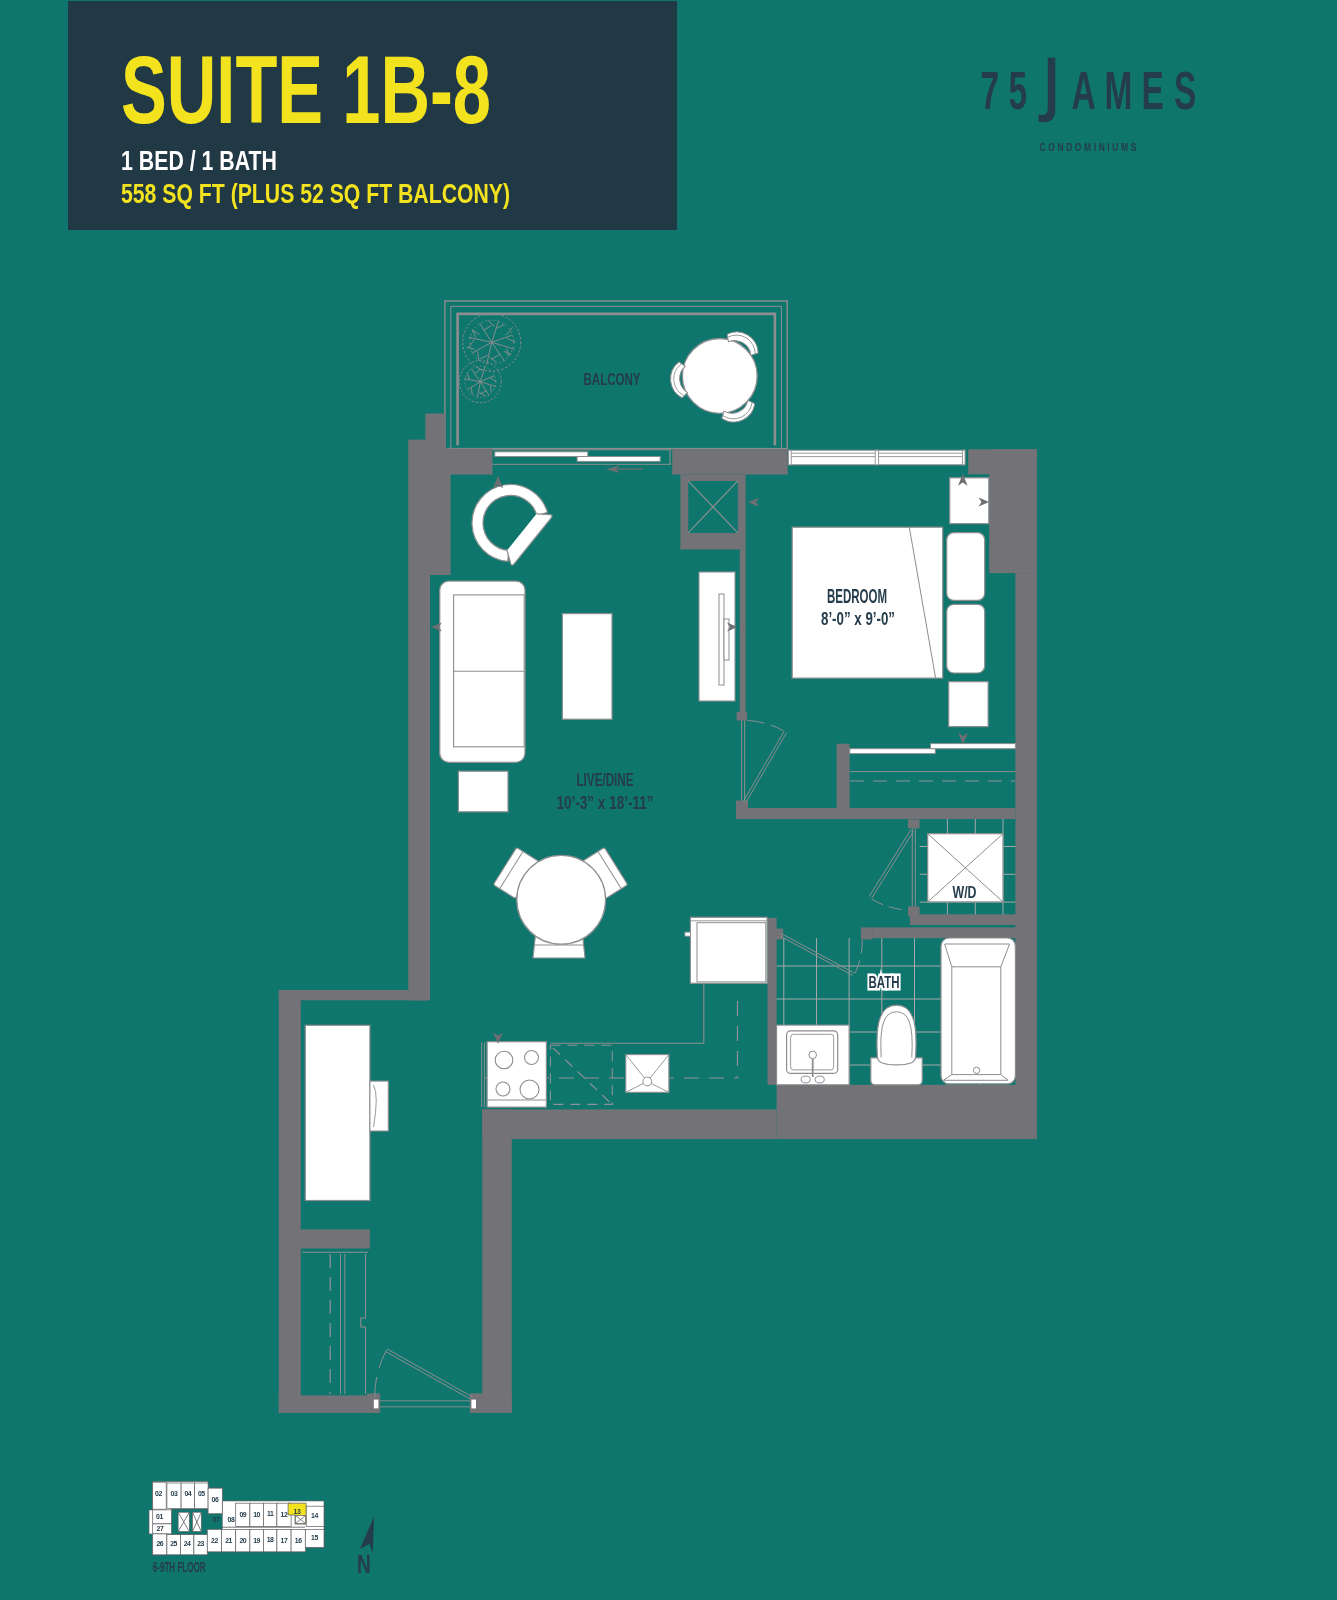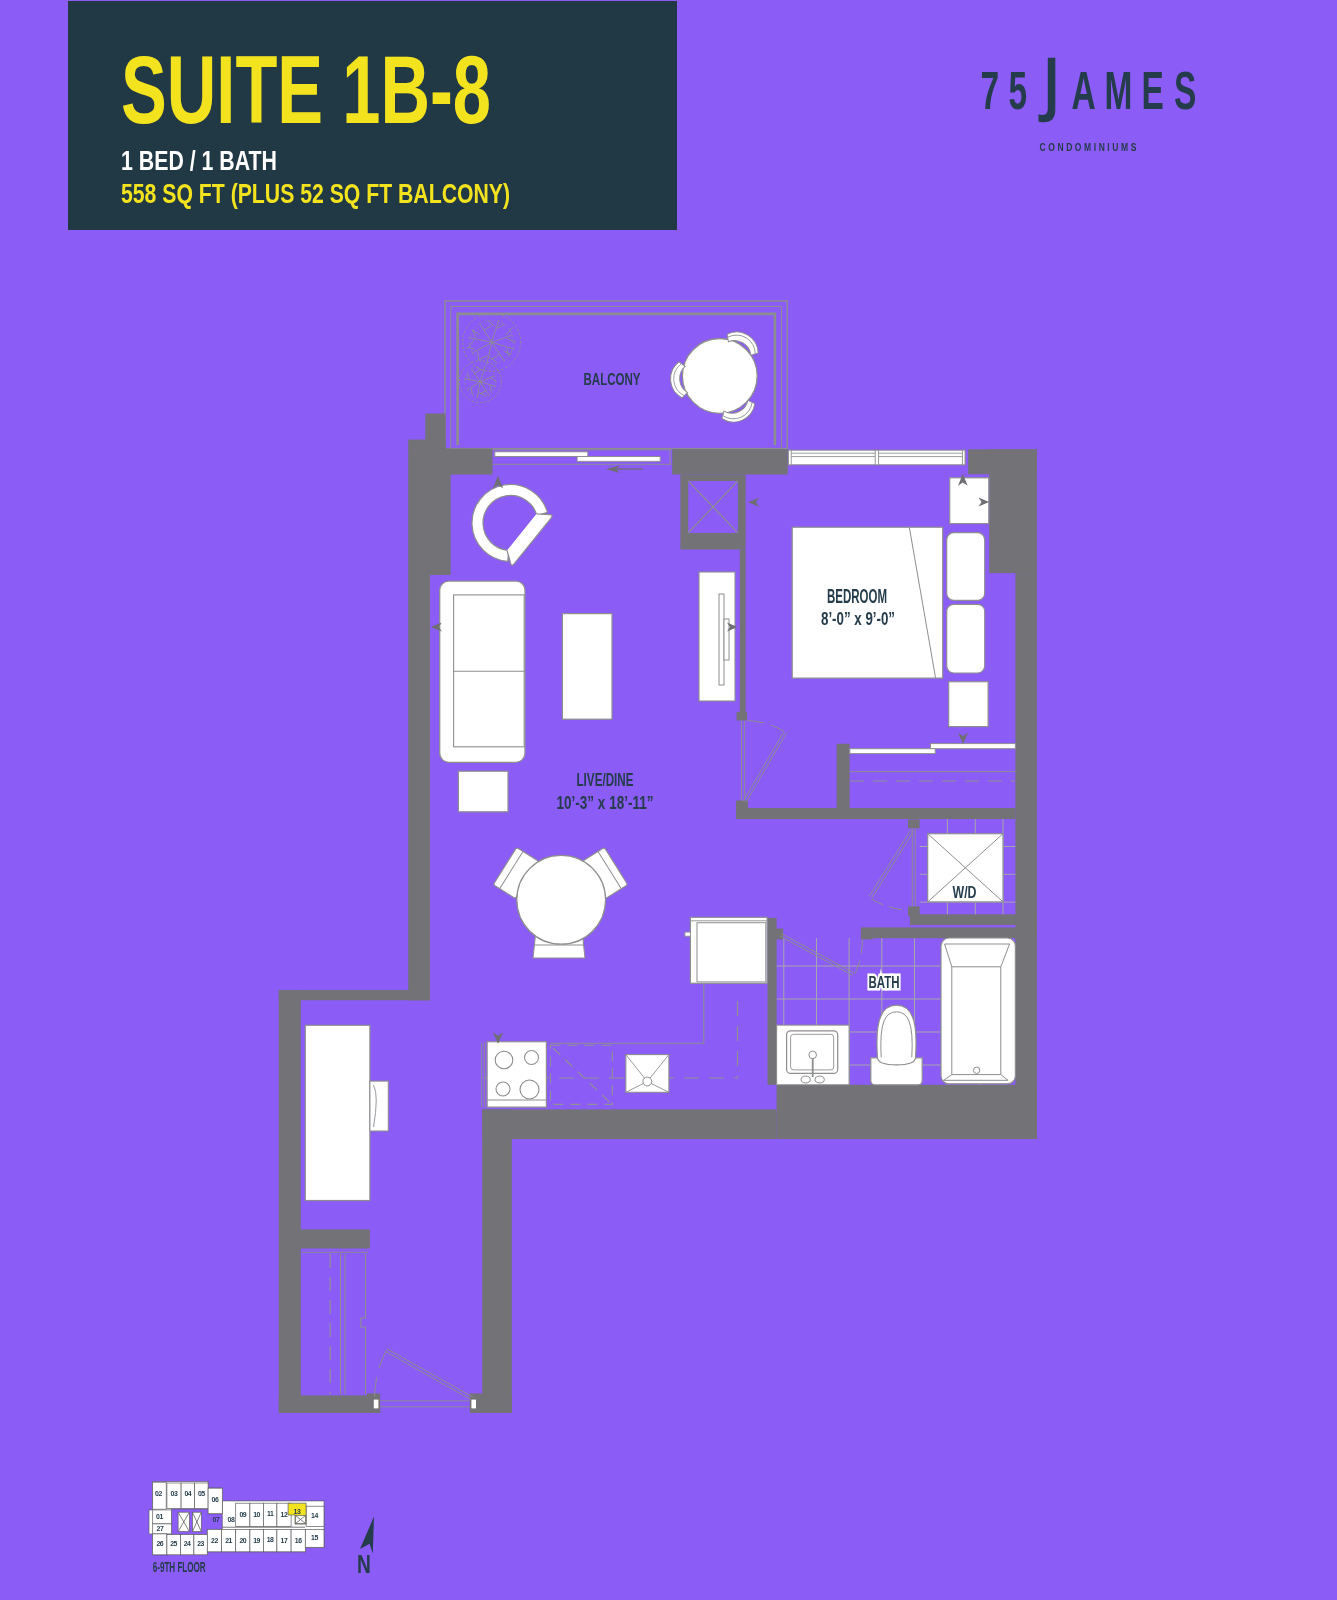--- a/index.html
+++ b/index.html
@@ -1,16 +1,16 @@
 <!DOCTYPE html>
 <html><head>
 <meta charset="utf-8">
 <style>
 html,body{margin:0;padding:0;background:#ffffff;}
-#page{position:relative;width:1337px;height:1600px;background:#8b5cf6;overflow:hidden;font-family:"Liberation Sans",sans-serif;}
+#page{position:relative;width:1337px;height:1600px;background:#0f766e;overflow:hidden;font-family:"Liberation Sans",sans-serif;}
 svg text{font-family:"Liberation Sans",sans-serif;}
 </style>
 </head>
 <body>
 <div id="page">
 <svg width="1337" height="1600" viewBox="0 0 1337 1600">
 <defs>
 <g id="chair">
   <path d="M-22,8 A26,26 0 0 1 22,8 L16,15 A20,20 0 0 0 -16,15 Z" fill="#ffffff" stroke="#8d8e90" stroke-width="1.2"></path>
   <path d="M-19.5,10.5 A23,23 0 0 1 19.5,10.5" fill="none" stroke="#8d8e90" stroke-width="1"></path>

